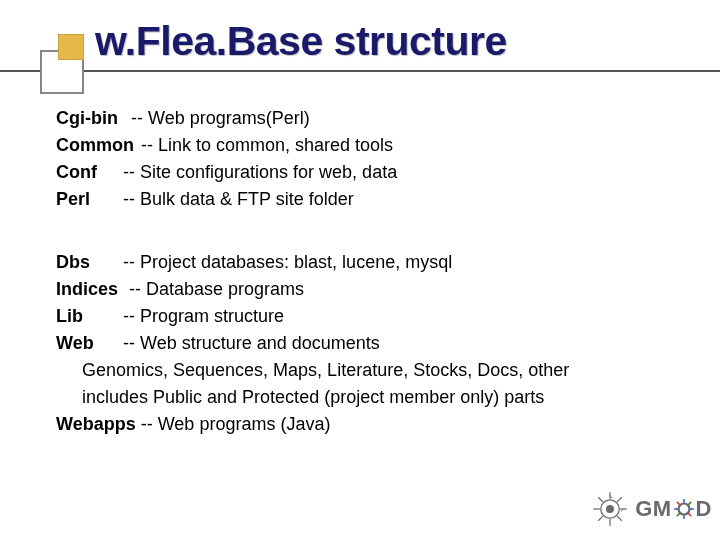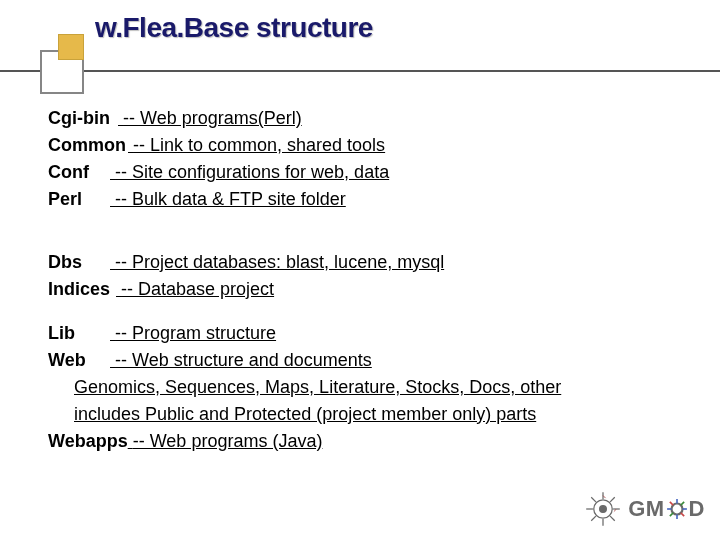--- a/index.html
+++ b/index.html
@@ -17,22 +17,22 @@
     width: 720px;
     height: 540px;
   }
   .title-area {
     position: relative;
     height: 95px;
   }
   .title-text {
     position: absolute;
     left: 95px;
-    top: 12px;
-    font-size: 28px;
+    top: 18px;
+    font-size: 41px;
     font-weight: bold;
     letter-spacing: -0.5px;
     color: #1a1a6a;
     text-shadow: 1px 1px 1px rgba(0,0,0,0.25);
   }
   .hline {
     position: absolute;
     left: 0;
     top: 70px;
     width: 720px;
@@ -52,41 +52,40 @@
     position: absolute;
     left: 58px;
     top: 34px;
     width: 24px;
     height: 24px;
     background: #e6b94a;
     border: 1px solid #c9a23a;
   }
   .content {
     position: absolute;
-    left: 48px;
+    left: 56px;
     top: 105px;
     width: 640px;
     font-size: 18px;
     line-height: 27px;
-    text-decoration: underline;
   }
   .row { white-space: nowrap; }
   .term { display: inline-block; font-weight: bold; }
   .w-cgi  { width: 70px; }
   .w-common { width: 80px; }
   .w-short { width: 62px; }
   .w-data { width: 62px; }
   .w-dbs { width: 62px; margin-top: 36px; }
   .w-indices { width: 68px; }
-  .w-lib { width: 62px; margin-top: 17px; }
+  .w-lib { width: 62px; }
   .w-web { width: 62px; }
   .indent { padding-left: 26px; }
   .footer {
     position: absolute;
-    right: 15px;
+    right: 8px;
     bottom: 10px;
     display: flex;
     align-items: center;
     gap: 4px;
   }
   .gear {
     width: 42px;
     height: 42px;
     position: relative;
   }
@@ -135,21 +134,21 @@
     <div class="row">
       <span class="term w-data">Perl</span>
       <span>-- Bulk data &amp; FTP site folder</span>
     </div>
     <div class="row">
       <span class="term w-dbs">Dbs</span>
       <span>-- Project databases: blast, lucene, mysql</span>
     </div>
     <div class="row">
       <span class="term w-indices">Indices</span>
-      <span>-- Database project</span>
+      <span>-- Database programs</span>
     </div>
     <div class="row">
       <span class="term w-lib">Lib</span>
       <span>-- Program structure</span>
     </div>
     <div class="row">
       <span class="term w-web">Web</span>
       <span>-- Web structure and documents</span>
     </div>
     <div class="row indent">Genomics, Sequences, Maps, Literature, Stocks, Docs, other</div>

